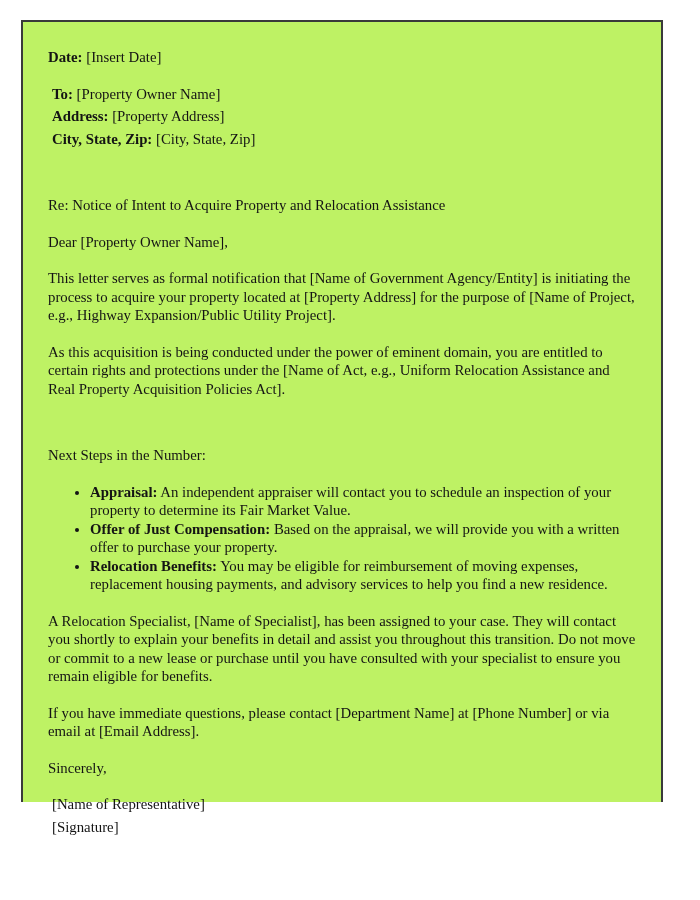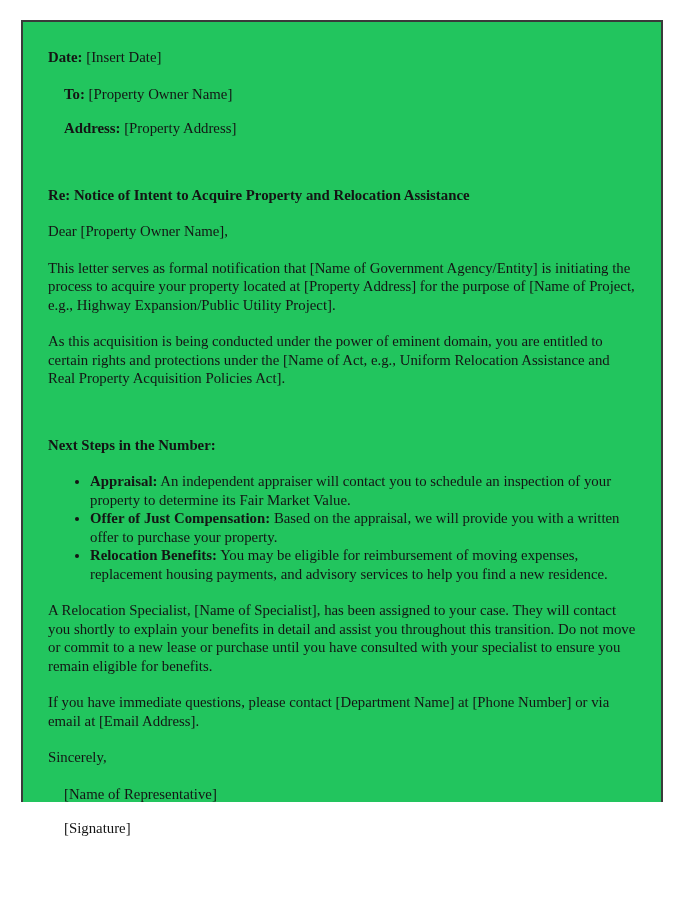--- a/index.html
+++ b/index.html
@@ -18,37 +18,37 @@
     position: absolute;
     left: 21px;
     top: 20px;
     width: 642px;
     height: 782px;
     box-sizing: border-box;
     border-top: 2px solid #3a3a3a;
     border-left: 2px solid #3a3a3a;
     border-right: 2px solid #3a3a3a;
     border-bottom: none;
-    background: #22c55e;
+    background: #bef264;
   }
   .letter-body {
     padding: 26px 24px 0 25px;
     font-size: 14.8px;
     line-height: 18.5px;
     color: #141414;
   }
   .para {
     margin: 0 0 18px 0;
   }
   .line {
-    margin: 16px;
+    margin: 4px;
     font-family: Liberation Serif, serif;
   }
   .bold {
-    font-weight: bold;
+    font-weight: normal;
     margin-top: 48px;
   }
   ul.bullets {
     margin: 0 0 18px 0;
     padding: 0 0 0 42px;
     list-style-type: disc;
   }
   ul.bullets li {
     margin: 0;
     padding: 0;
@@ -61,20 +61,22 @@
   <div class="letter-body">
 
     <p class="para"><b>Date:</b>
       <span>[Insert Date]</span></p>
 
     <div class="para">
       <div class="line"><b>To:</b>
         <span>[Property Owner Name]</span></div>
       <div class="line"><b>Address:</b>
         <span>[Property Address]</span></div>
+      <div class="line"><b>City, State, Zip:</b>
+        <span>[City, State, Zip]</span></div>
     </div>
 
     <p class="para bold">Re: Notice of Intent to Acquire Property and Relocation Assistance</p>
 
     <p class="para">Dear [Property Owner Name],</p>
 
     <p class="para">This letter serves as formal notification that [Name of Government Agency/Entity] is initiating the process to acquire your property located at [Property Address] for the purpose of [Name of Project, e.g., Highway Expansion/Public Utility Project].</p>
 
     <p class="para">As this acquisition is being conducted under the power of eminent domain, you are entitled to certain rights and protections under the [Name of Act, e.g., Uniform Relocation Assistance and Real Property Acquisition Policies Act].</p>
 

